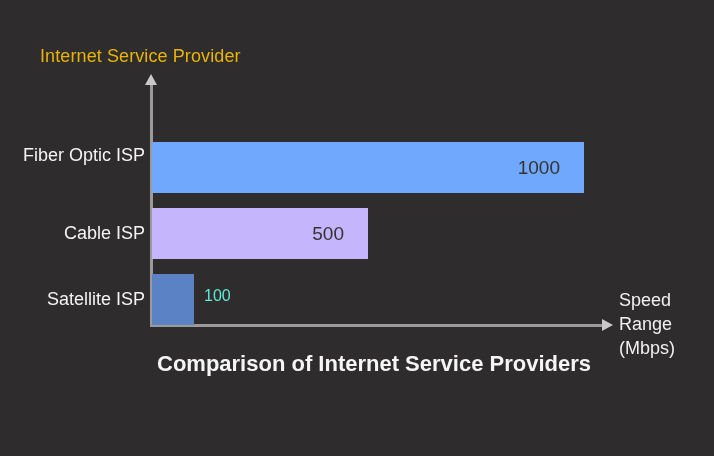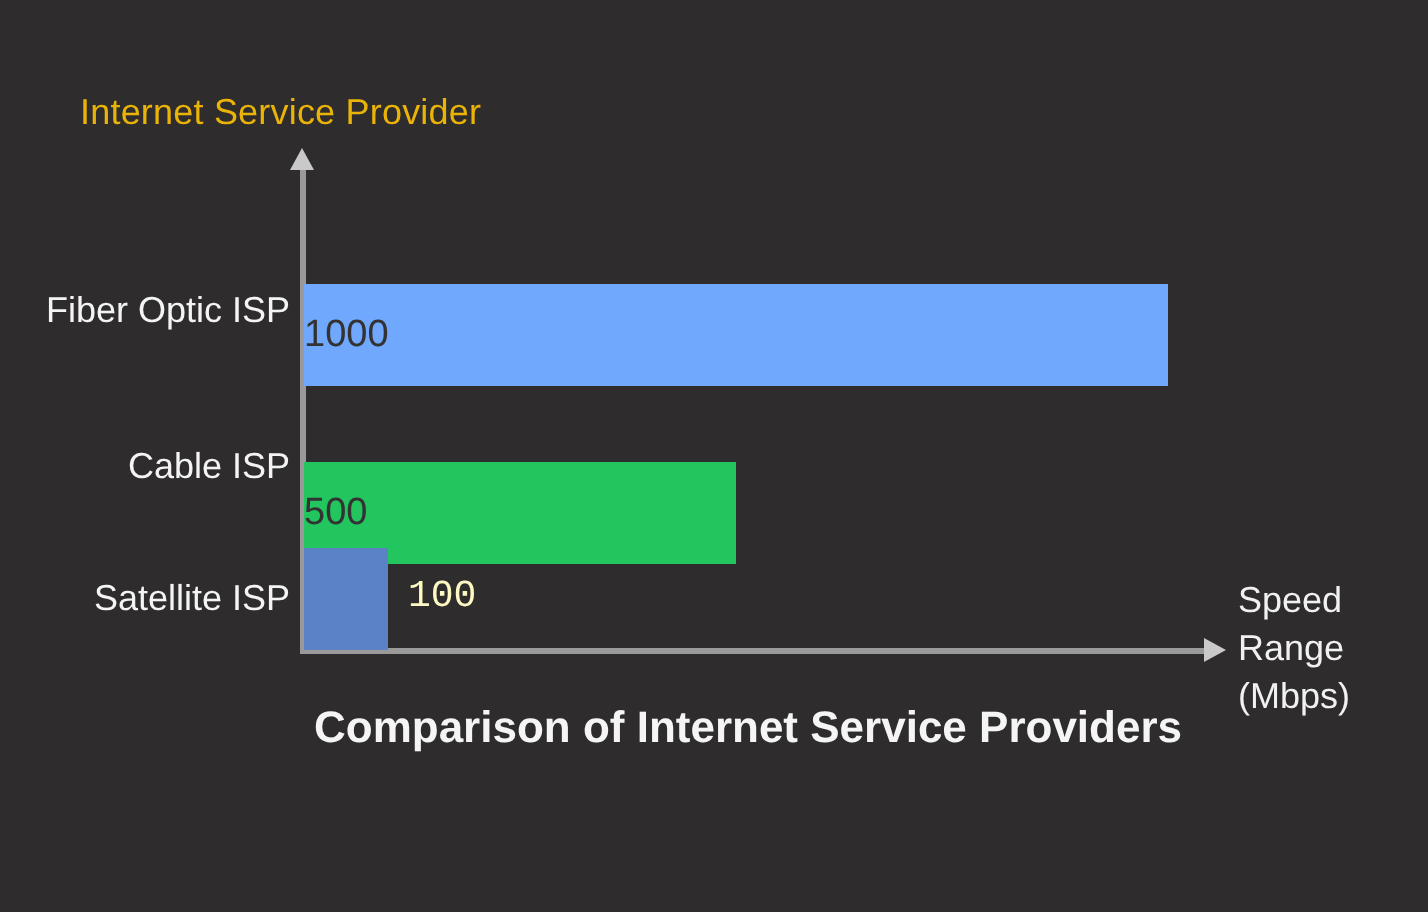--- a/index.html
+++ b/index.html
@@ -99,32 +99,32 @@
     text-align: right;
     font-size: 18px;
     line-height: 26px;
     color: #f4f4f4;
   }
   .bar-rect {
     position: absolute;
     left: 152px;
     display: flex;
     align-items: center;
+    justify-content: flex-end;
     box-sizing: border-box;
     padding-right: 24px;
   }
   .bar-value-inside {
     font-size: 19px;
     color: #333333;
   }
   .bar-value-outside {
     position: absolute;
-    font-size: 19px;
-    color: #fef9c3;
-    font-family: Liberation Mono, monospace;
+    font-size: 16px;
+    color: #5eead4;
   }
 
   
   .chart-title {
     position: absolute;
     left: 157px;
     top: 348px;
     width: 436px;
     text-align: left;
     font-size: 22px;
@@ -151,21 +151,21 @@
 
     <div class="bar-row" style="top:126px;">
       <div class="bar-label" style="top:0px;">Fiber Optic ISP</div>
       <div class="bar-rect" style="top:0px; width:432px; height:51px; background:#6fa8fc;">
         <span class="bar-value-inside">1000</span>
       </div>
     </div>
 
     <div class="bar-row" style="top:192px;">
       <div class="bar-label" style="top:12px;">Cable ISP</div>
-      <div class="bar-rect" style="top:0px; width:216px; height:51px; background:#22c55e;margin-top:23px;">
+      <div class="bar-rect" style="top:0px; width:216px; height:51px; background:#c4b5fd;">
         <span class="bar-value-inside">500</span>
       </div>
     </div>
 
     <div class="bar-row" style="top:258px;">
       <div class="bar-label" style="top:12px;">Satellite ISP</div>
       <div class="bar-rect" style="top:0px; width:42px; height:51px; background:#5b82c4;"></div>
       <span class="bar-value-outside" style="left:204px; top:13px;">100</span>
     </div>
 

